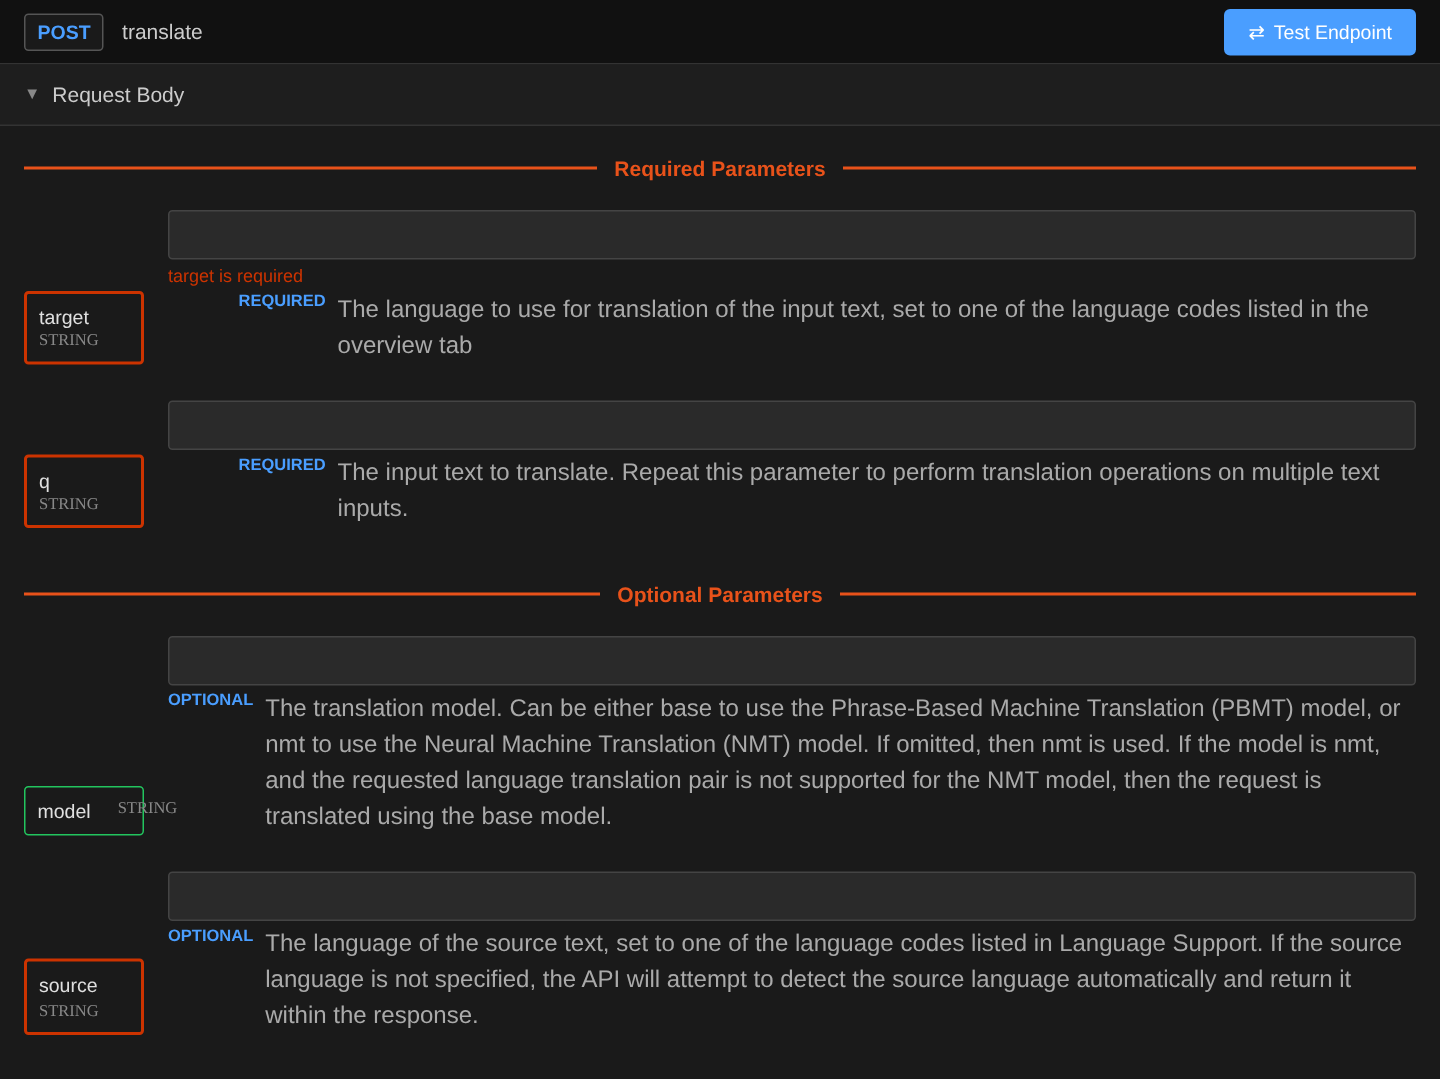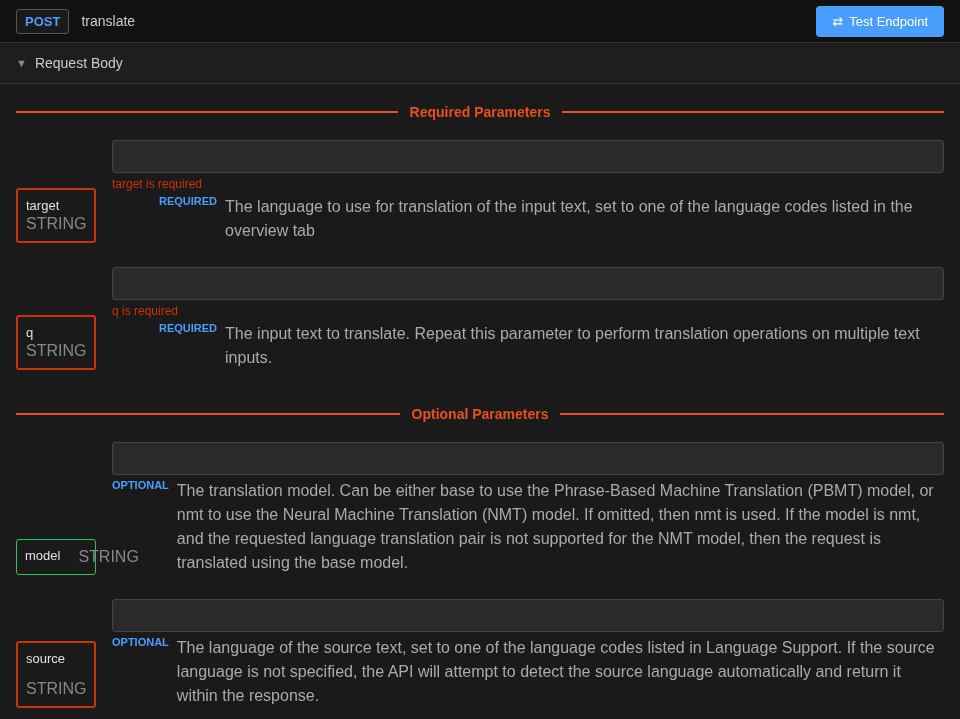--- a/index.html
+++ b/index.html
@@ -104,21 +104,21 @@
       min-width: 80px;
       background: #1a1a1a;
       border: 2px solid #cc3300;
       border-radius: 3px;
       padding: 8px;
       display: flex;
       flex-direction: column;
       gap: 2px;
     }
     .param-name { color: #e0e0e0; font-size: 13px; font-weight: 500; }
-    .param-type { color: #888; font-size: 16px; }
+    .param-type { color: #888; font-size: 11px; font-family: Liberation Serif, serif; }
 
     
     .param-input-area {
       flex: 1;
       display: flex;
       flex-direction: column;
       gap: 4px;
     }
     .param-input {
       width: 100%;
@@ -156,21 +156,21 @@
     
     .param-label-source {
       width: 80px;
       min-width: 80px;
       background: #1a1a1a;
       border: 2px solid #cc3300;
       border-radius: 3px;
       padding: 8px;
       display: flex;
       flex-direction: column;
-      gap: 14px;
+      gap: 4px;
     }
   </style>
 </head>
 <body>
 
 <div class="header">
   <div style="display:flex;align-items:center;gap:4px;">
     <span class="method-badge">
       <span class="method-post">POST</span>
     </span>
@@ -210,21 +210,20 @@
     </div>
   </div>
 
   <div class="param-row">
     <div class="param-label">
       <span class="param-name">q</span>
       <span class="param-type">STRING</span>
     </div>
     <div class="param-input-area">
       <input type="text" class="param-input" value="" style="">
-      <span class="error-text">q is required</span>
       <div class="desc-row">
         <span class="required-badge">REQUIRED</span>
         <span class="param-description">The input text to translate. Repeat this parameter to perform translation operations on multiple text inputs.</span>
       </div>
     </div>
   </div>
 
   <div class="params-header" style="margin-top:8px;">
     <div class="params-header-line"></div>
     <span class="params-header-title">Optional Parameters</span>

